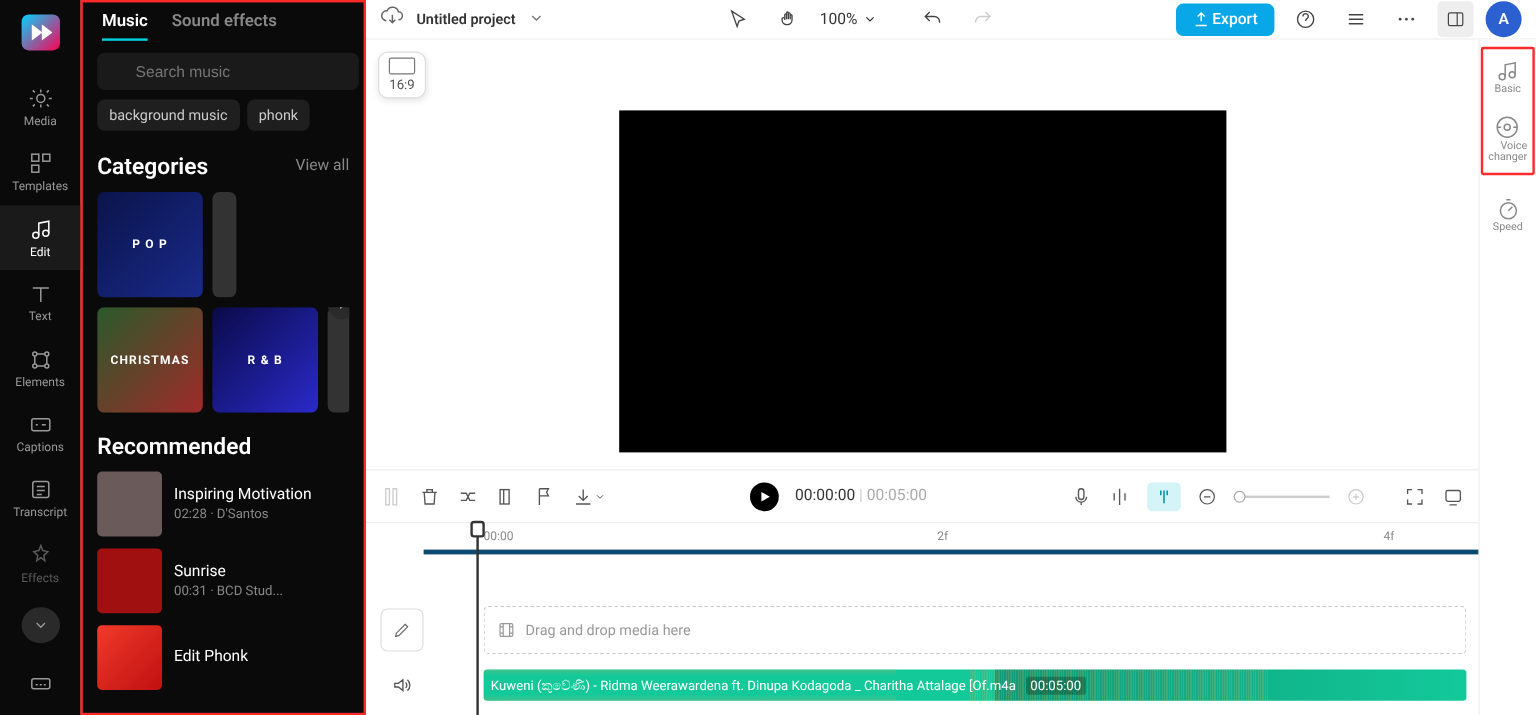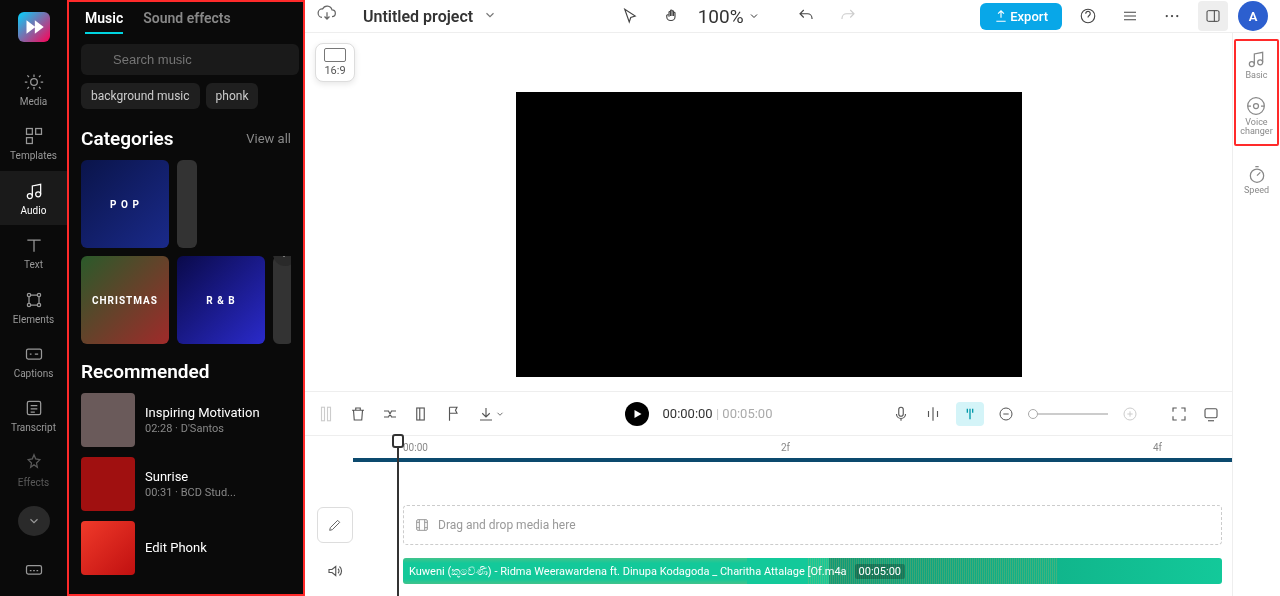--- a/index.html
+++ b/index.html
@@ -38,43 +38,43 @@
 .recthumb { width: 54px; height: 54px; border-radius: 4px; flex-shrink: 0; }
 .recinfo { display: flex; flex-direction: column; justify-content: center; }
 .rectitle { color: #fff; font-size: 13px; line-height: 1.2; }
 .recmeta { color: #888; font-size: 11px; margin-top: 2px; }
 
 
 .maincol { flex: 1; display: flex; flex-direction: column; background: #fff; }
 
 .topbar { height: 50px; display: flex; align-items: center; padding: 0 12px; border-bottom: 1px solid #eee; gap: 10px; }
 .cloud { color: #666; }
-.projtitle { font-size: 16px; font-weight: 600; color: #333; margin-left: 16px; }
+.projtitle { font-size: 12px; font-weight: 600; color: #333; }
 .dropchev { color: #777; cursor: pointer; }
 .spacer { flex: 1; }
 .tbicon { width: 32px; height: 32px; display: flex; align-items: center; justify-content: center; color: #444; cursor: pointer; border-radius: 4px; }
-.zoompct { font-size: 19px; color: #333; display: flex; align-items: center; gap: 4px; cursor: pointer; }
+.zoompct { font-size: 13px; color: #333; display: flex; align-items: center; gap: 4px; cursor: pointer; }
 .exportbtn { background: #08a7e8; color: #fff; padding: 6px 14px; border-radius: 6px; font-size: 13px; font-weight: 500; display: flex; align-items: center; gap: 2px; cursor: pointer; }
 .avatar { width: 30px; height: 30px; border-radius: 50%; background: #2c5fcf; color: #fff; display: flex; align-items: center; justify-content: center; font-size: 13px; font-weight: 600; cursor: pointer; }
 .panelsplit { width: 30px; height: 30px; background: #eee; border-radius: 4px; display: flex; align-items: center; justify-content: center; color: #444; cursor: pointer; }
 
 .workarea { flex: 1; display: flex; }
 .previewcol { flex: 1; display: flex; flex-direction: column; }
 .preview-top { display: flex; align-items: flex-start; padding: 10px; }
 .aspect-chip { background: #fff; border: 1px solid #ddd; border-radius: 8px; box-shadow: 0 2px 6px rgba(0,0,0,0.1); padding: 4px 8px; display: flex; flex-direction: column; align-items: center; gap: 2px; cursor: pointer; }
 .aspect-chip .box { width: 22px; height: 14px; border: 1.5px solid #777; border-radius: 2px; }
 .aspect-chip .lbl { font-size: 11px; color: #555; }
 .canvaswrap { flex: 1; display: flex; align-items: center; justify-content: center; }
 .canvas { width: 506px; height: 285px; background: #000; }
 
 .rightrail { width: 48px; background: #fff; border-left: 1px solid #eee; display: flex; flex-direction: column; align-items: center; padding-top: 6px; }
 .rr-box { border: 2px solid #ff2a2a; border-radius: 2px; padding: 4px 2px; display: flex; flex-direction: column; gap: 8px; align-items: center; }
 .rritem { display: flex; flex-direction: column; align-items: center; gap: 2px; color: #888; cursor: pointer; padding: 4px 2px; }
 .rritem svg { width: 20px; height: 20px; }
-.rritem .lbl { font-size: 9px; line-height: 1; text-align: center; }
+.rritem .lbl { font-size: 9px; line-height: 1; text-align: right; }
 .rr-speed { margin-top: 14px; }
 
 
 .tltoolbar { height: 44px; border-top: 1px solid #eee; display: flex; align-items: center; padding: 0 12px; gap: 14px; }
 .tlicon { color: #555; cursor: pointer; display: flex; align-items: center; }
 .tlicon.disabled { color: #ccc; }
 .playbtn { width: 24px; height: 24px; background: #000; border-radius: 50%; display: flex; align-items: center; justify-content: center; color: #fff; cursor: pointer; }
 .timecode { font-size: 13px; color: #333; }
 .timecode .dur { color: #aaa; }
 .zoomslider { width: 80px; height: 2px; background: #ccc; position: relative; }
@@ -126,21 +126,21 @@
           <rect x="3" y="14" width="7" height="7"></rect>
         </svg>
       <span>Templates</span>
     </div>
     <div class="navitem active">
       <svg viewBox="0 0 24 24" fill="none" stroke="currentColor" stroke-width="1.5">
           <circle cx="7" cy="18" r="3"></circle>
           <circle cx="17" cy="16" r="3"></circle>
           <path d="M10 18V6l10-2v12"></path>
         </svg>
-      <span>Audio</span>
+      <span>Edit</span>
     </div>
     <div class="navitem">
       <svg viewBox="0 0 24 24" fill="none" stroke="currentColor" stroke-width="1.5">
           <path d="M4 6h16M12 6v14"></path>
         </svg>
       <span>Text</span>
     </div>
     <div class="navitem">
       <svg viewBox="0 0 24 24" fill="none" stroke="currentColor" stroke-width="1.5">
           <circle cx="6" cy="6" r="2"></circle>

